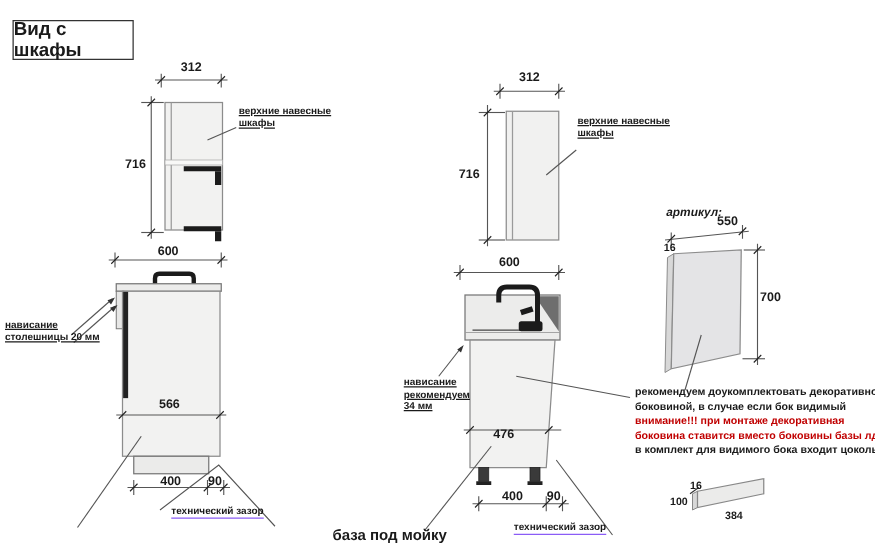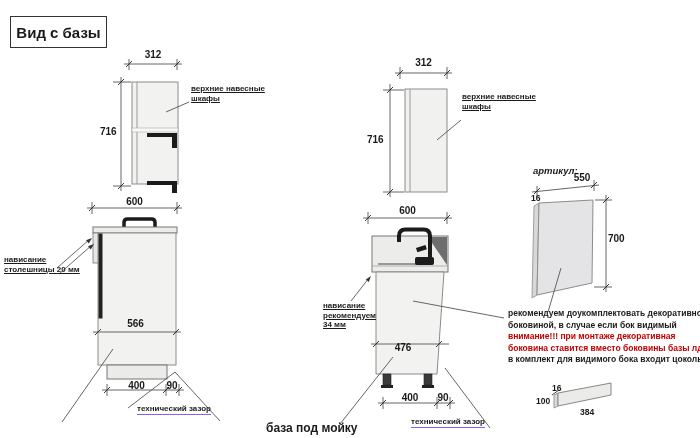--- a/index.html
+++ b/index.html
@@ -159,21 +159,21 @@
       <line x1="561" y1="268" x2="548" y2="312"></line>
     </g>
 
     <g>
       <polygon points="554,395 558,393 558,406 554,408" fill="#d8d8d8" stroke="#888888" stroke-width="0.8"></polygon>
       <polygon points="558,393 611,383 611,395 558,406" fill="#ebebea" stroke="#888888"></polygon>
       <line x1="552" y1="395" x2="559" y2="390" stroke="#333" stroke-width="0.9"></line>
     </g>
   </svg>
 
-  <div class="title-box">Вид с базы</div>
+  <div class="title-box">Вид с шкафы</div>
 
   <span class="lbl dim" style="left:129px;top:49px;width:48px;">312</span>
   <span class="lbl dim" style="left:100px;top:126px;">716</span>
   <div class="lbl ann stack" style="left:191px;top:84px;">
     <span>верхние навесные</span>
     <span>шкафы</span>
   </div>
 
   <span class="lbl dim" style="left:92px;top:196px;width:85px;">600</span>
   <span class="lbl dim" style="left:113px;top:318px;width:45px;">566</span>

